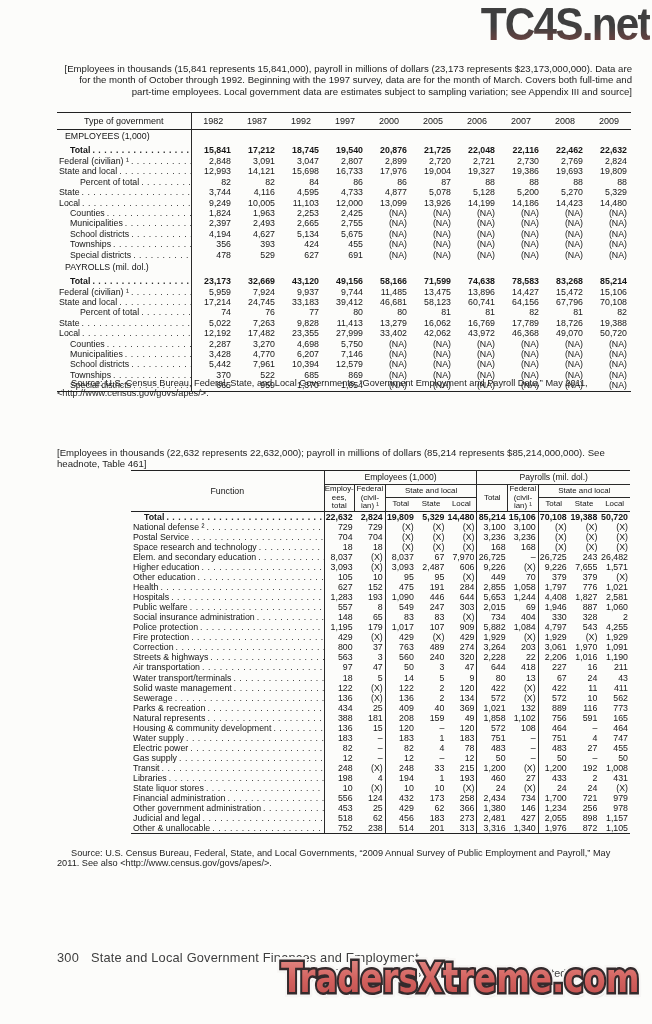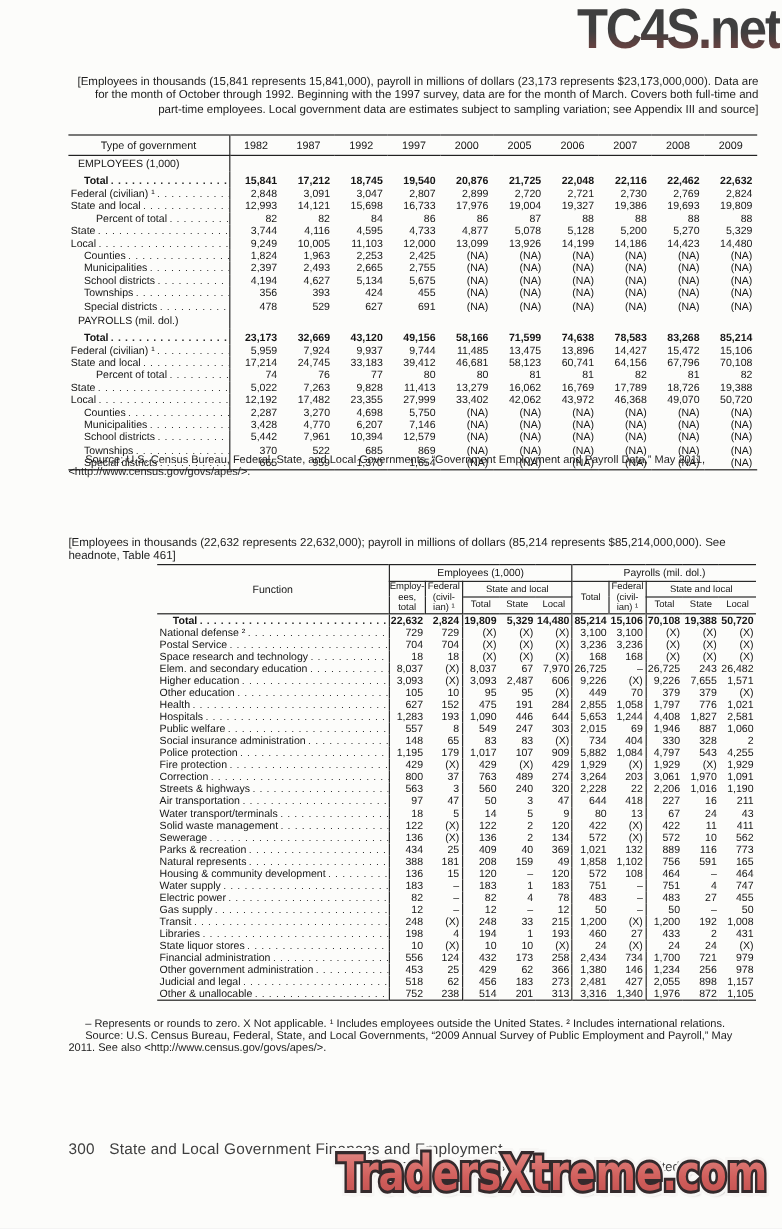--- a/index.html
+++ b/index.html
@@ -1153,21 +1153,20 @@
           <td class="num">3,316</td>
           <td class="num v">1,340</td>
           <td class="num">1,976</td>
           <td class="num">872</td>
           <td class="num">1,105</td>
         </tr>
       </tbody>
   </table>
 
   <div class="notes t462-notes">
-    <p>– Represents or rounds to zero. X Not applicable. ¹ Includes employees outside the United States. ² Includes international relations.</p>
     <p>Source: U.S. Census Bureau, Federal, State, and Local Governments, “2009 Annual Survey of Public Employment and Payroll,” May 2011. See also &lt;http://www.census.gov/govs/apes/&gt;.</p>
   </div>
 
   <div class="footer-left">
     <span class="pgnum">300</span><span>State and Local Government Finances and Employment</span>
   </div>
   <div class="footer-source">U.S. Census Bureau, Statistical Abstract of the United States: 2012</div>
 
 
   <div class="wm-stack wm-bottom">

